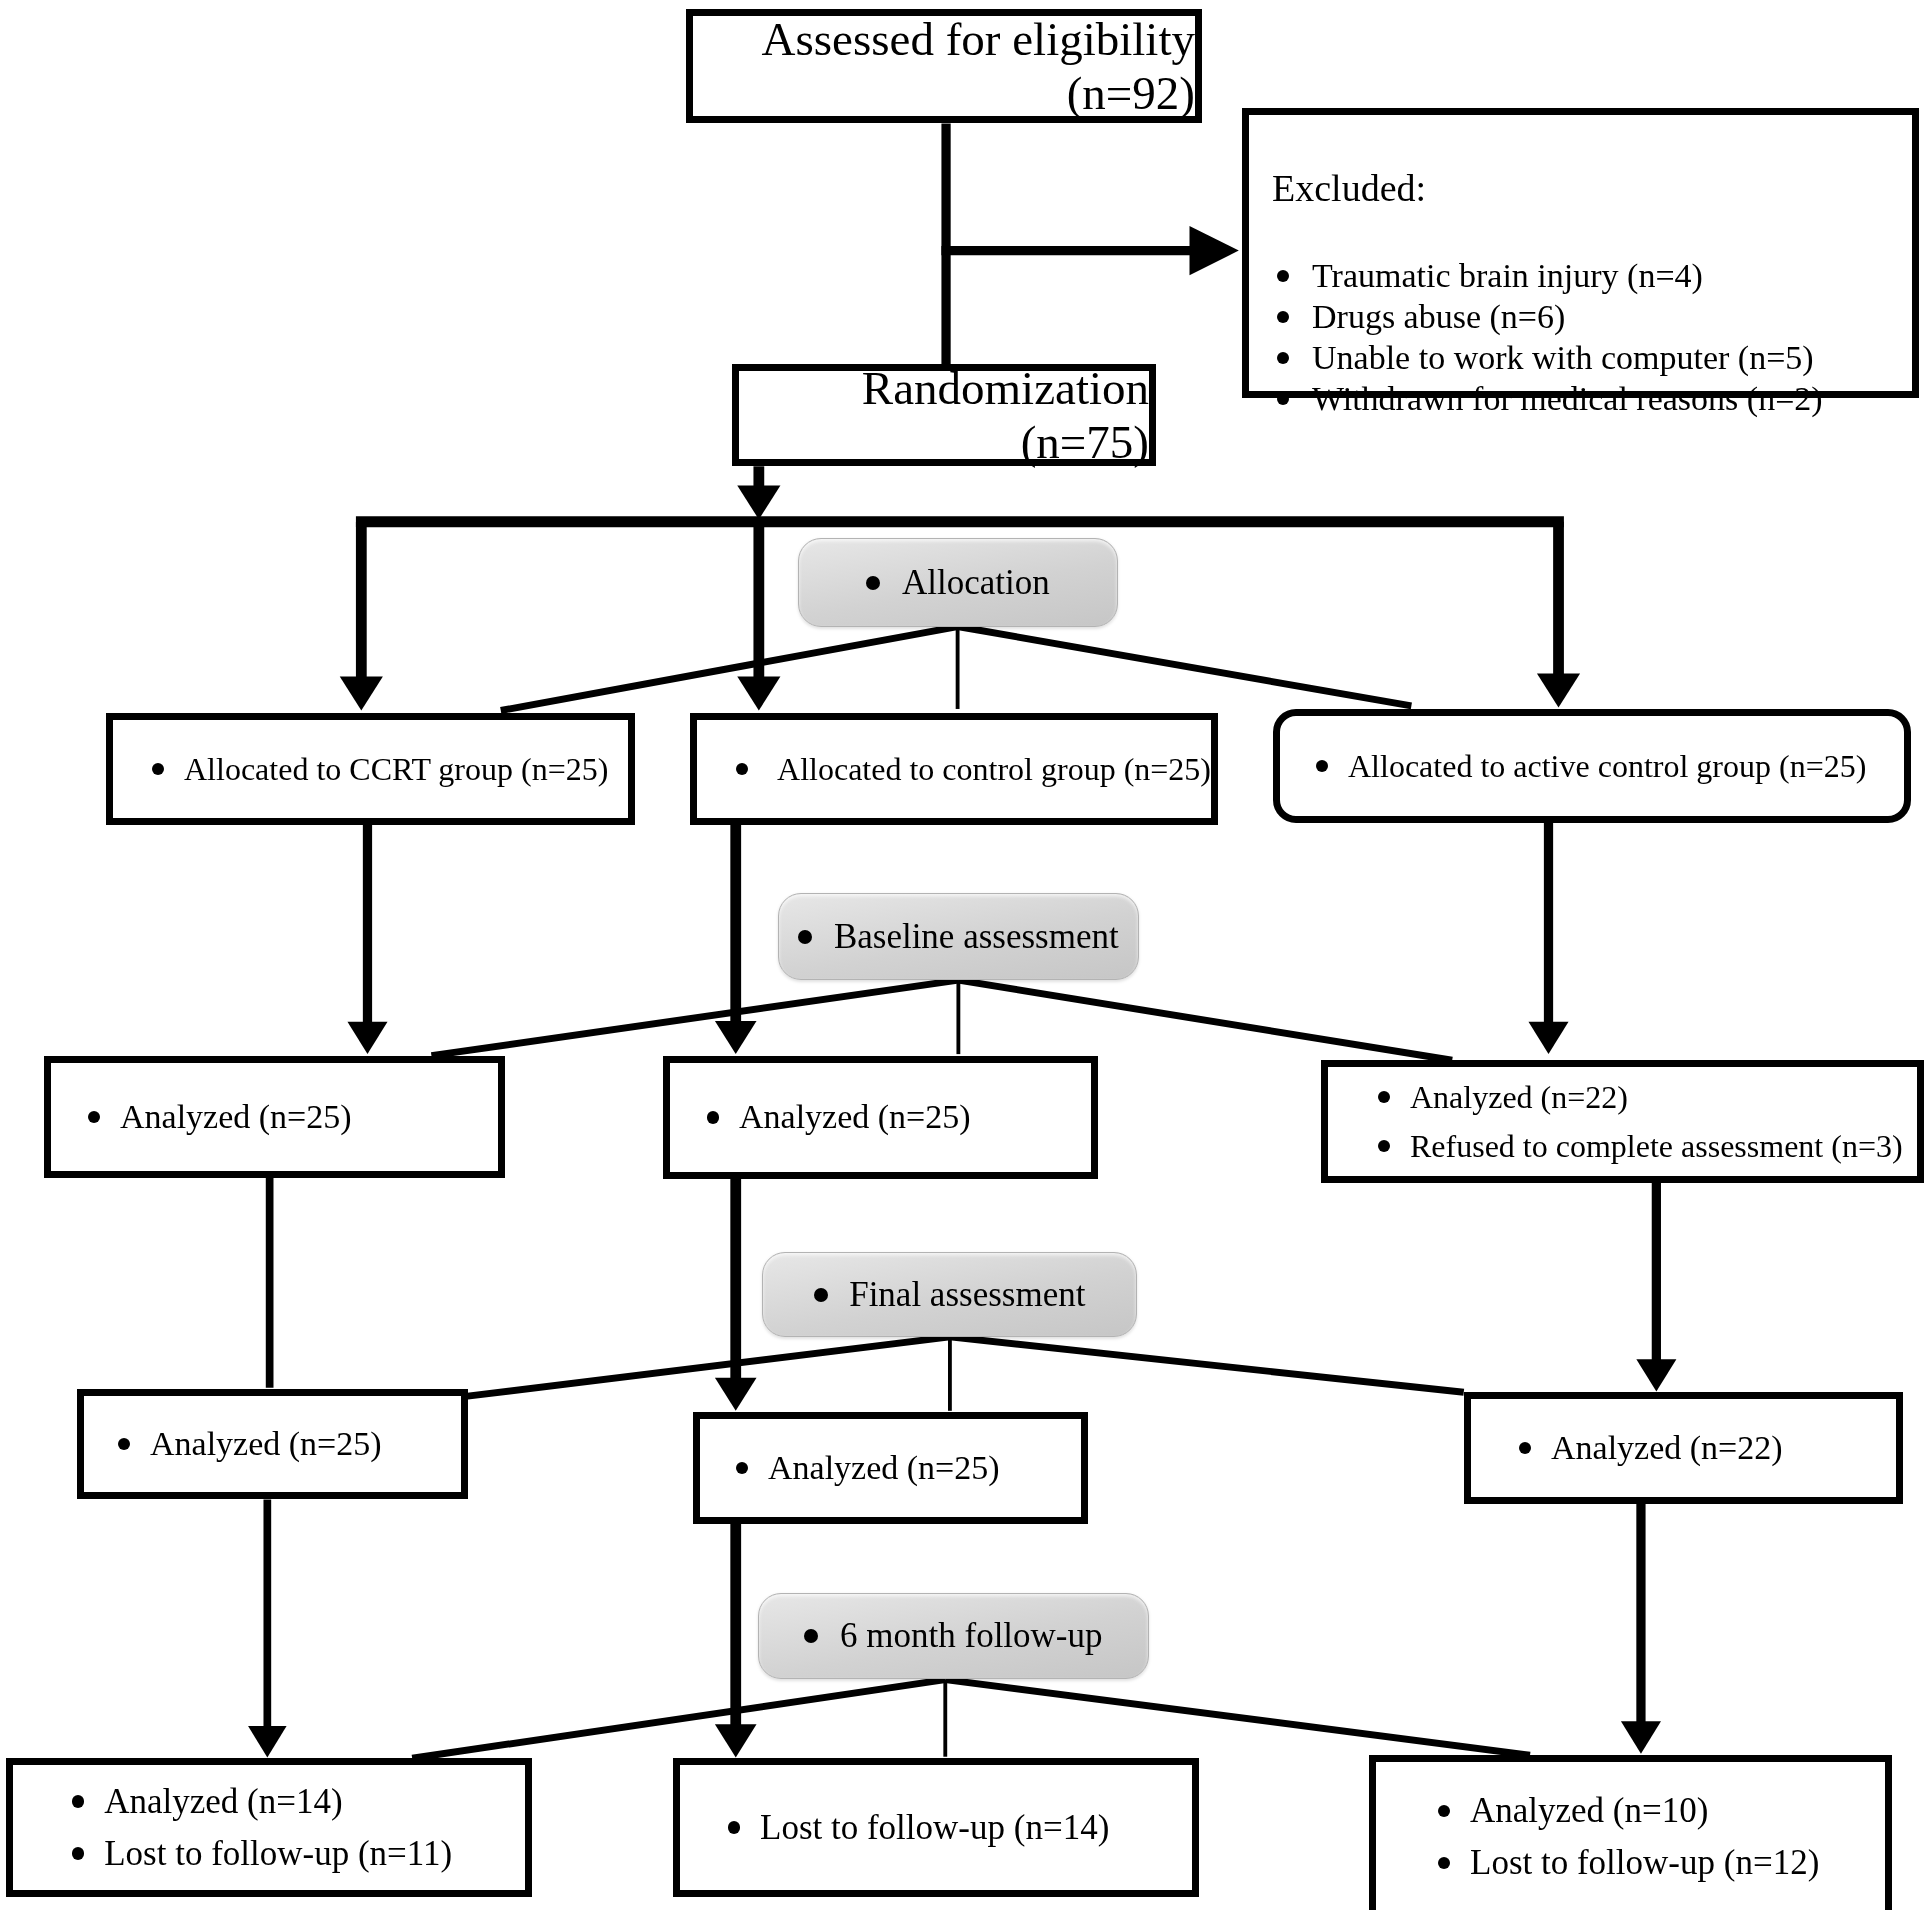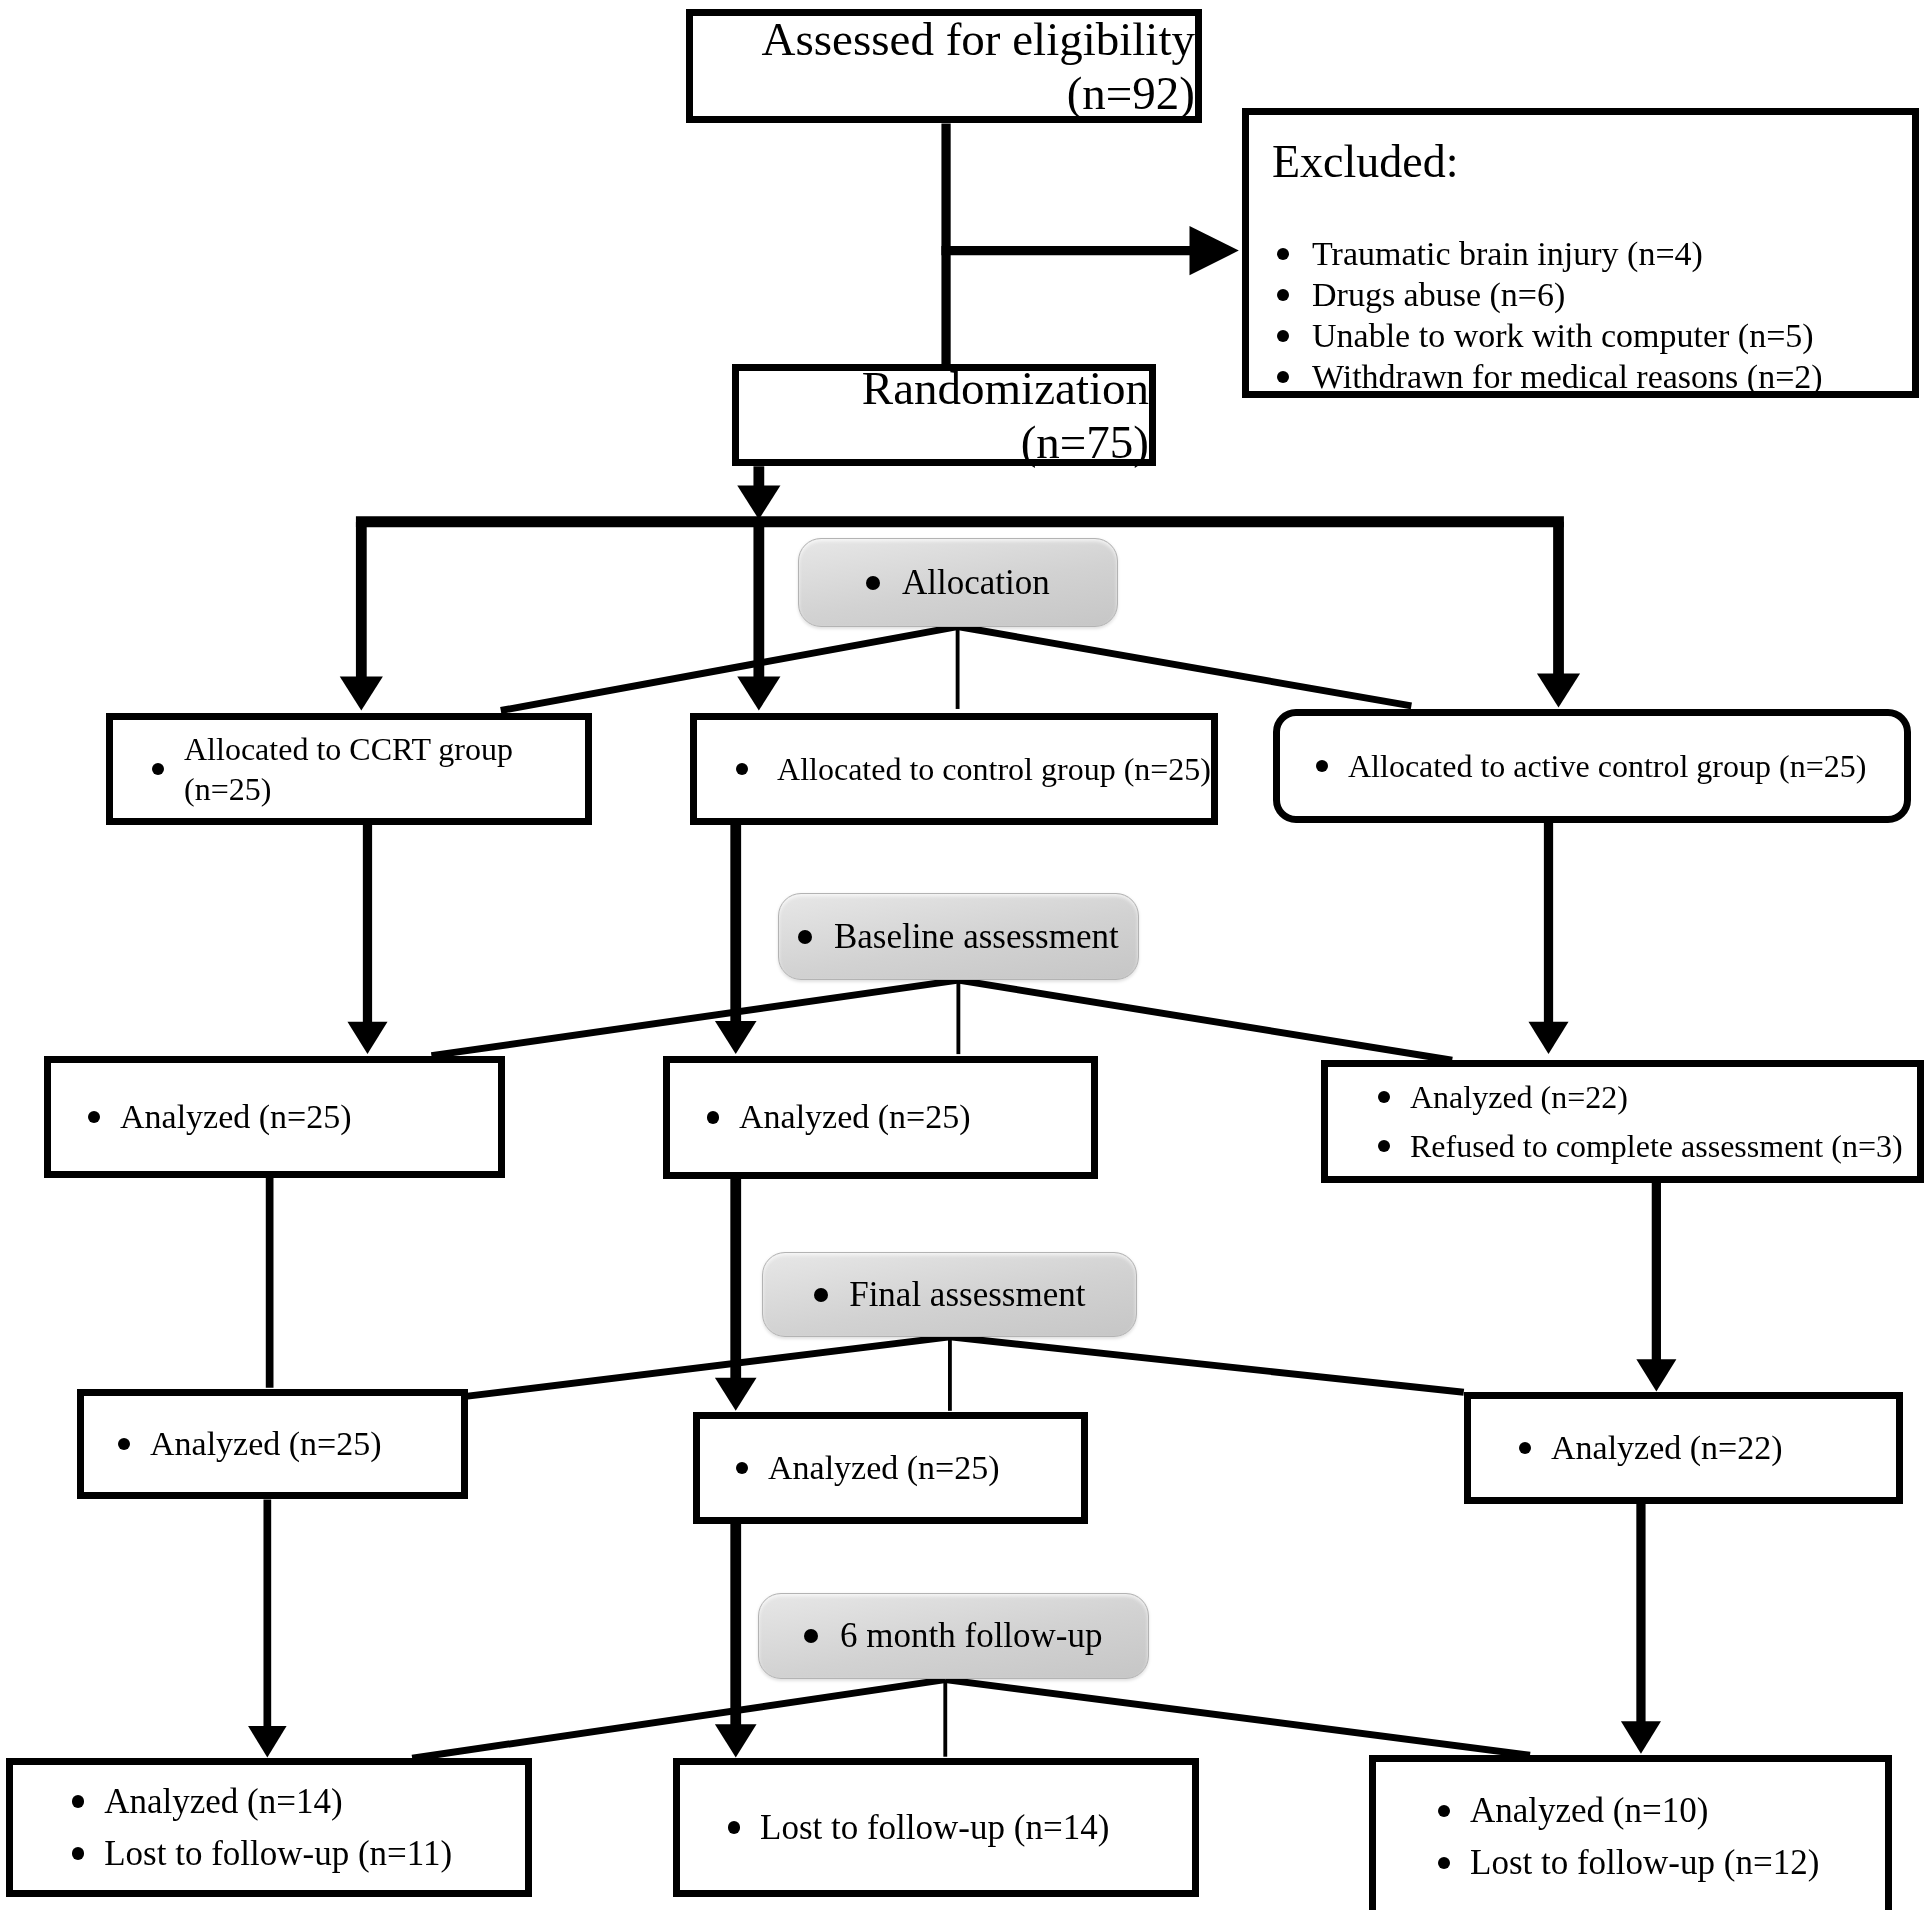--- a/index.html
+++ b/index.html
@@ -55,21 +55,21 @@
   }
   .pill .dot {
     width:14px; height:14px;
     border-radius:50%;
     background:#000000;
     margin-right:21.6px;
     flex:0 0 auto;
   }
 
   .excluded { flex-direction:column; padding:21.6px 17px 14px 23px; font-size:34px; }
-  .excluded .xtitle { font-size:46px; line-height:1.1; }
+  .excluded .xtitle { font-size:38px; line-height:1.1;margin-top:31px; }
   .excluded ul { margin-top:46px; }
   .excluded li.b { line-height:41px; padding-left:40px; }
 
   .twoLine li.b { line-height:49px; }
   .row5 { font-size:35px; }
   .row5 li.b { line-height:52px; }
 </style>
 </head>
 <body>
 
@@ -167,21 +167,21 @@
 
   <div class="box center" style="left:732px;top:364px;width:424px;height:102px;">
     <span>Randomization (n=75)</span>
   </div>
 
   <div class="pill" style="left:798px;top:538px;width:320px;height:89px;">
     <span class="dot"></span>
     <span>Allocation</span>
   </div>
 
-  <div class="box bullets" style="left:106px;top:713px;width:486px;height:112px;padding-left:34px;font-size:32px;">
+  <div class="box bullets" style="left:106px;top:713px;width:529px;height:112px;padding-left:34px;font-size:32px;">
     <ul>
         <li class="b">Allocated to CCRT group (n=25)</li>
       </ul>
   </div>
   <div class="box bullets" style="left:690px;top:713px;width:528px;height:112px;padding-left:34px;font-size:32px;text-align:right;">
     <ul>
         <li class="b">Allocated to control group (n=25)</li>
       </ul>
   </div>
   <div class="box bullets" style="left:1273px;top:709px;width:638px;height:114px;padding-left:31px;font-size:32px;border-radius:23px;">

